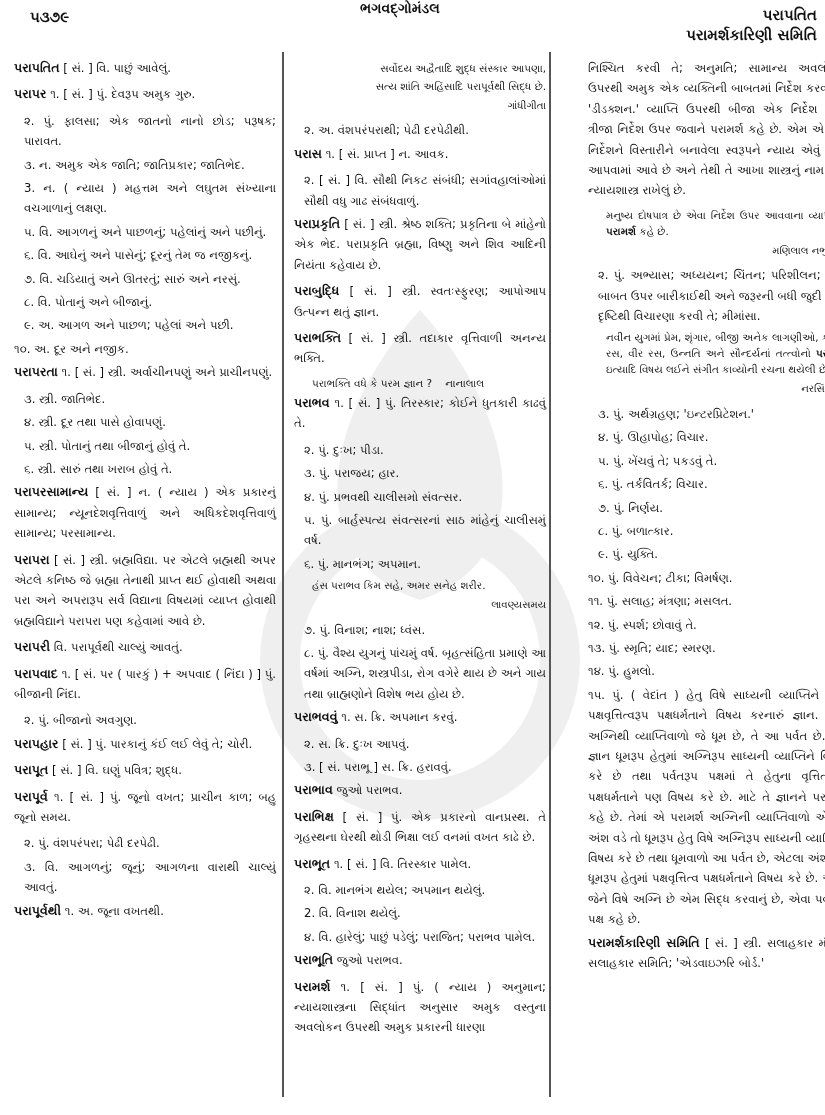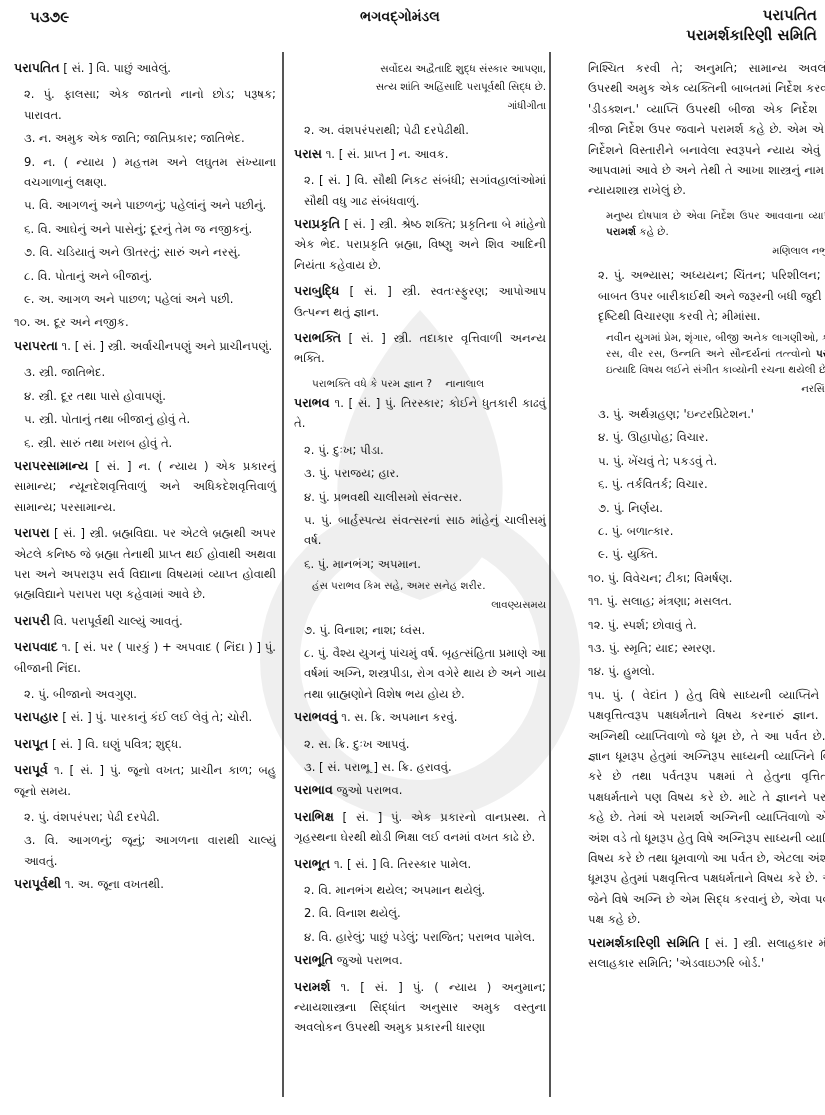--- a/index.html
+++ b/index.html
@@ -5,21 +5,21 @@
   html, body { margin:0; padding:0; }
   body {
     width:825px; height:1115px; background:#ffffff; position:relative; overflow:hidden;
     font-family:"DejaVu Sans", sans-serif; color:#111;
   }
   .watermark {
     position:absolute; left:260px; top:300px; width:320px; height:520px;
     pointer-events:none; opacity:0.06;
   }
   .hdr-left { position:absolute; left:30px; top:8px; font-size:15px; font-weight:bold; }
-  .hdr-center { position:absolute; left:360px; top:8px; font-size:14px; font-weight:bold; }
+  .hdr-center { position:absolute; left:360px; top:0; font-size:14px; font-weight:bold; }
   .hdr-right1 { position:absolute; right:8px; top:6px; font-size:15px; font-weight:bold; text-align:right; }
   .hdr-right2 { position:absolute; right:8px; top:26px; font-size:15px; font-weight:bold; text-align:right; }
   .col {
     position:absolute; top:58px; font-size:11.6px; line-height:20.4px;
   }
   .col1 { left:14px; width:262px; }
   .col2 { left:294px; width:252px; }
   .col3 { left:588px; width:258px; }
   .rule { position:absolute; top:52px; width:2px; background:#555; }
   .rule1 { left:282px; height:1045px; }
@@ -44,23 +44,24 @@
 <div class="hdr-center">ભગવદ્ગોમંડલ</div>
 <div class="hdr-right1">પરાપતિત</div>
 <div class="hdr-right2">પરામર્શકારિણી સમિતિ</div>
 
 <div class="rule rule1"></div>
 <div class="rule rule2"></div>
 
 <div class="col col1">
   <div class="entry"><span class="hw">પરાપતિત</span> <span>[ સં. ] વિ. પાછું આવેલું.</span></div>
 
+  <div class="entry"><span class="hw">પરાપર</span> <span>૧. [ સં. ] પું. દેવરૂપ અમુક ગુરુ.</span></div>
   <div class="sense">૨. પું. ફાલસા; એક જાતનો નાનો છોડ; પરૂષક; પારાવત.</div>
   <div class="sense">૩. ન. અમુક એક જાતિ; જાતિપ્રકાર; જાતિભેદ.</div>
-  <div class="sense">9. ન. ( ન્યાય ) મહત્તમ અને લઘુતમ સંખ્યાના વચગાળાનું લક્ષણ.</div>
+  <div class="sense">3. ન. ( ન્યાય ) મહત્તમ અને લઘુતમ સંખ્યાના વચગાળાનું લક્ષણ.</div>
   <div class="sense">૫. વિ. આગળનું અને પાછળનું; પહેલાંનું અને પછીનું.</div>
   <div class="sense">૬. વિ. આઘેનું અને પાસેનું; દૂરનું તેમ જ નજીકનું.</div>
   <div class="sense">૭. વિ. ચડિયાતું અને ઊતરતું; સારું અને નરસું.</div>
   <div class="sense">૮. વિ. પોતાનું અને બીજાનું.</div>
   <div class="sense">૯. અ. આગળ અને પાછળ; પહેલાં અને પછી.</div>
   <div class="sense" style="padding-left:0">૧૦. અ. દૂર અને નજીક.</div>
 
   <div class="entry"><span class="hw">પરાપરતા</span> <span>૧. [ સં. ] સ્ત્રી. અર્વાચીનપણું અને પ્રાચીનપણું.</span></div>
   <div class="sense">૩. સ્ત્રી. જાતિભેદ.</div>
   <div class="sense">૪. સ્ત્રી. દૂર તથા પાસે હોવાપણું.</div>

